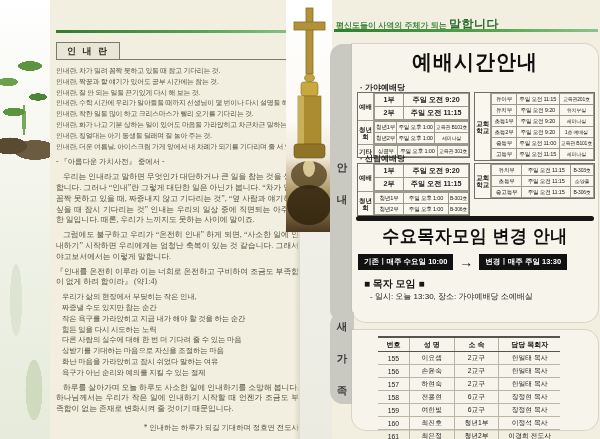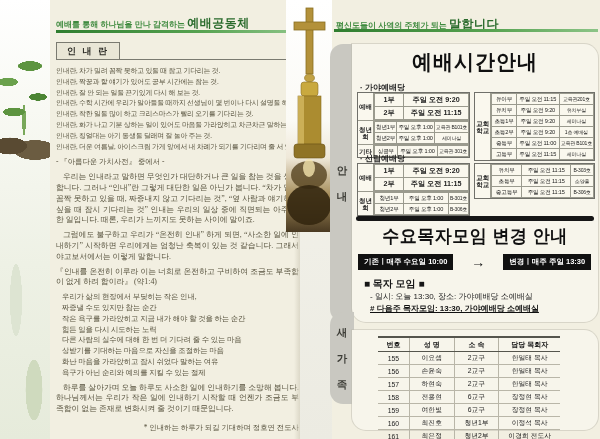--- a/index.html
+++ b/index.html
@@ -46,21 +46,21 @@
     background:linear-gradient(90deg,rgba(0,0,0,0),#d9d5c4);}
   .cross-photo{position:absolute;left:286px;top:0;width:46px;height:232px;
     background:linear-gradient(180deg,#ffffff 0%,#fbfaf5 52%,#efe8d8 68%,#a68e5c 84%,#4a3a22 100%);}
   
   .rp-header{position:absolute;left:336px;top:14px;width:260px;white-space:nowrap;}
   .rp-rule{position:absolute;left:334px;top:29px;width:264px;height:2.5px;
     background:linear-gradient(90deg,#2f7d2f,#57a351 60%,#8cc487);}
   .side-tab{position:absolute;left:330px;width:24px;background:#c9c8c1;
     border-radius:13px 0 0 13px;display:flex;align-items:center;justify-content:center;}
   .side-tab .vtext{width:12px;word-break:break-all;text-align:center;
-    font-size:10.5px;font-weight:bold;color:#3c3c36;line-height:26px;}
+    font-size:10.5px;font-weight:bold;color:#3c3c36;line-height:32px;}
   #tab-info{top:44px;height:278px;}
   #tab-new{top:312px;height:92px;}
   .panel{position:absolute;left:352px;width:246px;background:#f7f5eb;
     border-radius:0 14px 14px 14px;box-shadow:0 0 0 1px rgba(190,188,175,.5);}
   #panel-worship{top:44px;height:278px;}
   #panel-new{top:330px;height:100px;}
   .w-title{position:absolute;top:5px;left:0;right:0;text-align:center;
     font-size:20px;font-weight:900;letter-spacing:1px;color:#101010;transform:scaleY(1.05);}
   .sec-label{position:absolute;left:8px;font-size:8px;font-weight:bold;color:#1c1c1c;}
   #sec1{top:38px;} #sec2{top:109px;}
@@ -79,21 +79,21 @@
   tbody.part td{font-size:7.2px;font-weight:bold;line-height:10px;letter-spacing:0;}
   .mtable td:first-child{width:26px;}
   tbody.youth td:nth-child(2){width:42px;}
   tbody.youth td:nth-child(3){font-size:5px;}
   .stable td:first-child{width:27px;}
   .stable td:nth-child(2){width:46px;}
   .stable td:nth-child(3){font-size:5px;}
   .bar{position:absolute;top:172px;left:4px;right:4px;height:4.5px;background:#161616;border-radius:3px;}
   .m-title{position:absolute;top:181px;left:0;right:0;text-align:center;
     font-size:17px;font-weight:900;letter-spacing:.5px;color:#101010;transform:scaleY(1.05);}
-  .pills{position:absolute;top:210px;left:6px;right:4px;display:flex;align-items:center;gap:18px;}
+  .pills{position:absolute;top:210px;left:6px;right:4px;display:flex;align-items:center;gap:6px;}
   .pill{background:#111;color:#fff;font-size:7.5px;font-weight:bold;
     padding:3px 6px;white-space:nowrap;}
   .arrow{font-size:14px;font-weight:bold;color:#111;line-height:10px;}
   .mo-head{position:absolute;top:233px;left:12px;font-size:10px;font-weight:bold;color:#161616;}
   .mo-line1{position:absolute;top:247px;left:18px;font-size:8px;color:#222;}
   .mo-line2{position:absolute;top:259px;left:18px;font-size:8px;font-weight:bold;
     color:#111;text-decoration:underline;}
   .ntable{margin:6px auto 0 26px;border-collapse:collapse;width:182px;
     border-top:2px solid #55554d;border-bottom:3px double #55554d;}
   .ntable th{font-size:7px;font-weight:bold;color:#111;border-bottom:1.5px solid #55554d;
@@ -106,23 +106,20 @@
   .ntable th:nth-child(1){width:30px;} .ntable th:nth-child(2){width:44px;}
   .ntable th:nth-child(3){width:44px;} .ntable th:nth-child(4){width:62px;}
 </style>
 </head>
 <body>
 
 <div id="screen">
 
   <div class="plant-photo"></div>
 
-  <div class="lp-header">
-    <span class="hdr-small">예배를 통해 하나님을 만나 감격하는 </span><span class="hdr-big">예배공동체</span>
-  </div>
   <div class="lp-rule"></div>
 
   <div class="tab-label">
     <span>인 내 란</span>
   </div>
   <div class="tab-rule"></div>
 
   <div class="lp-body">
     <div class="list">
         <div class="tline">인내란, 차가 밀려 꼼짝 못하고 있을 때 참고 기다리는 것.</div>
@@ -330,21 +327,20 @@
 
     <div class="bar"></div>
     <div class="m-title">수요목자모임 변경 안내</div>
     <div class="pills">
       <span class="pill">기존ㅣ매주 수요일 10:00</span>
       <span class="arrow">→</span>
       <span class="pill">변경ㅣ매주 주일 13:30</span>
     </div>
     <div class="mo-head">■ 목자 모임 ■</div>
     <div class="mo-line1">- 일시: 오늘 13:30,  장소: 가야예배당 소예배실</div>
-    <div class="mo-line2"># 다음주 목자모임: 13:30, 가야예배당 소예배실</div>
   </div>
 
   <div class="side-tab" id="tab-new">
     <span class="vtext">새가족</span>
   </div>
 
   <div class="panel" id="panel-new">
     <table class="ntable">
       <thead>
         <tr>

